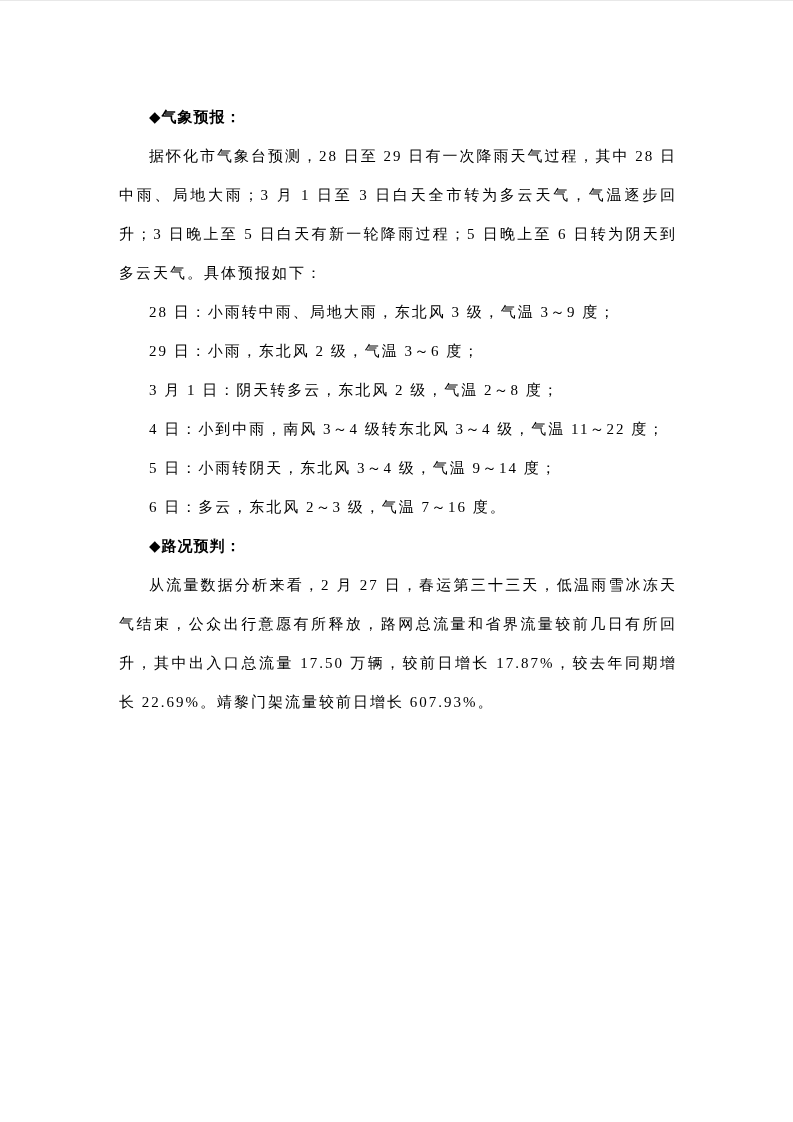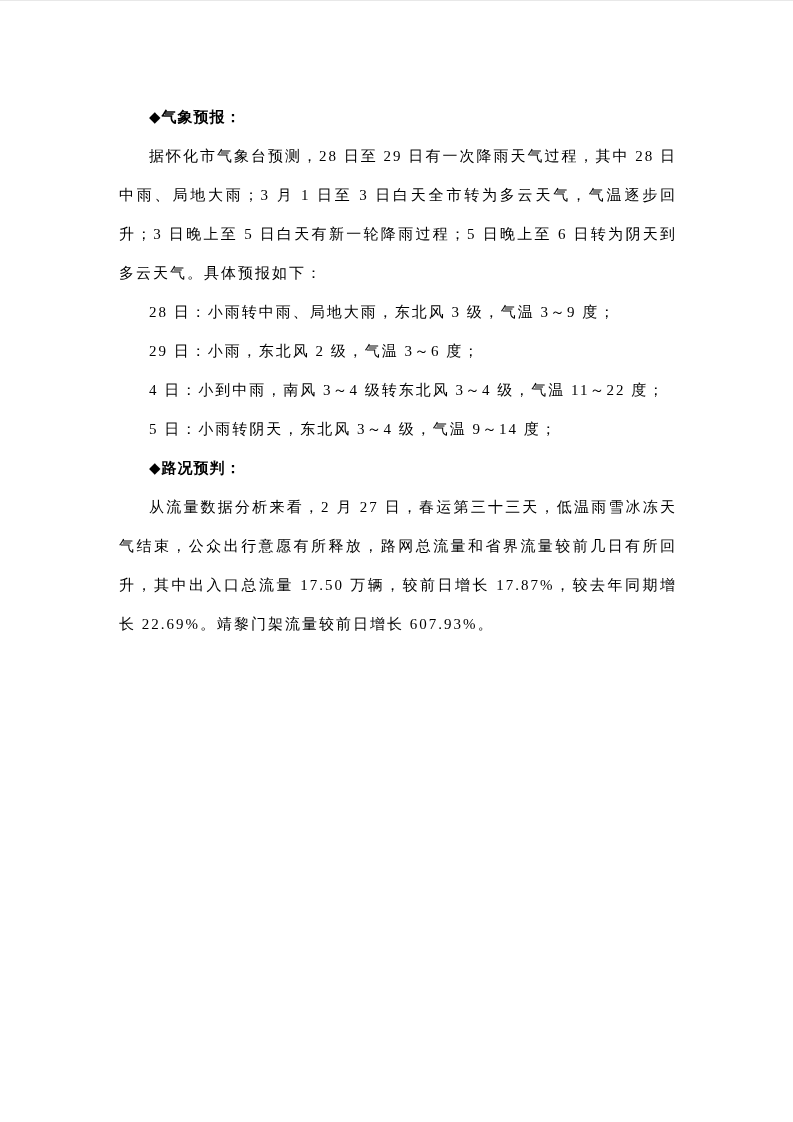--- a/index.html
+++ b/index.html
@@ -50,26 +50,28 @@
   <div class="content">
 
     <p class="heading">◆气象预报：</p>
 
     <p>据怀化市气象台预测，28 日至 29 日有一次降雨天气过程，其中 28 日中雨、局地大雨；3 月 1 日至 3 日白天全市转为多云天气，气温逐步回升；3 日晚上至 5 日白天有新一轮降雨过程；5 日晚上至 6 日转为阴天到多云天气。具体预报如下：</p>
 
     <p>28 日：小雨转中雨、局地大雨，东北风 3 级，气温 3～9 度；</p>
 
     <p>29 日：小雨，东北风 2 级，气温 3～6 度；</p>
 
+    <p>3 月 1 日：阴天转多云，东北风 2 级，气温 2～8 度；</p>
 
 
 
     <p>4 日：小到中雨，南风 3～4 级转东北风 3～4 级，气温 11～22 度；</p>
 
     <p>5 日：小雨转阴天，东北风 3～4 级，气温 9～14 度；</p>
 
+    <p>6 日：多云，东北风 2～3 级，气温 7～16 度。</p>
 
     <p class="heading">◆路况预判：</p>
 
     <p><span class="bold-lead">从流量数据分析来看，</span><span>2 月 27 日，春运第三十三天，低温雨雪冰冻天气结束，公众出行意愿有所释放，路网总流量和省界流量较前几日有所回升，其中出入口总流量 17.50 万辆，较前日增长 17.87%，较去年同期增长 22.69%。靖黎门架流量较前日增长 607.93%。</span></p>
 
   </div>
 </div>
 
 </body></html>

